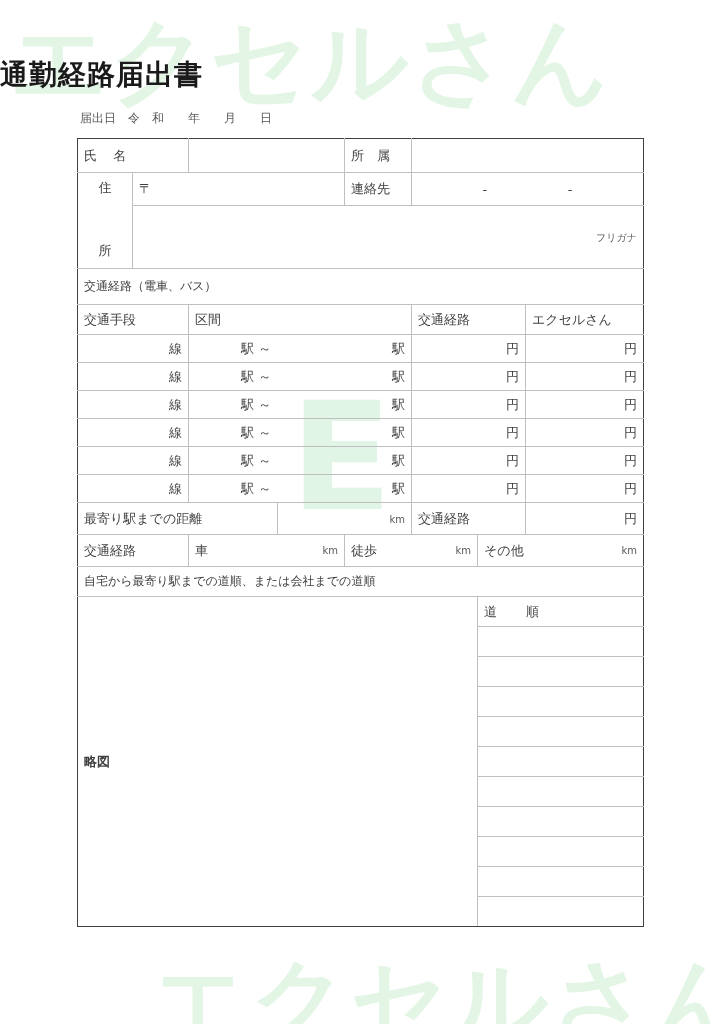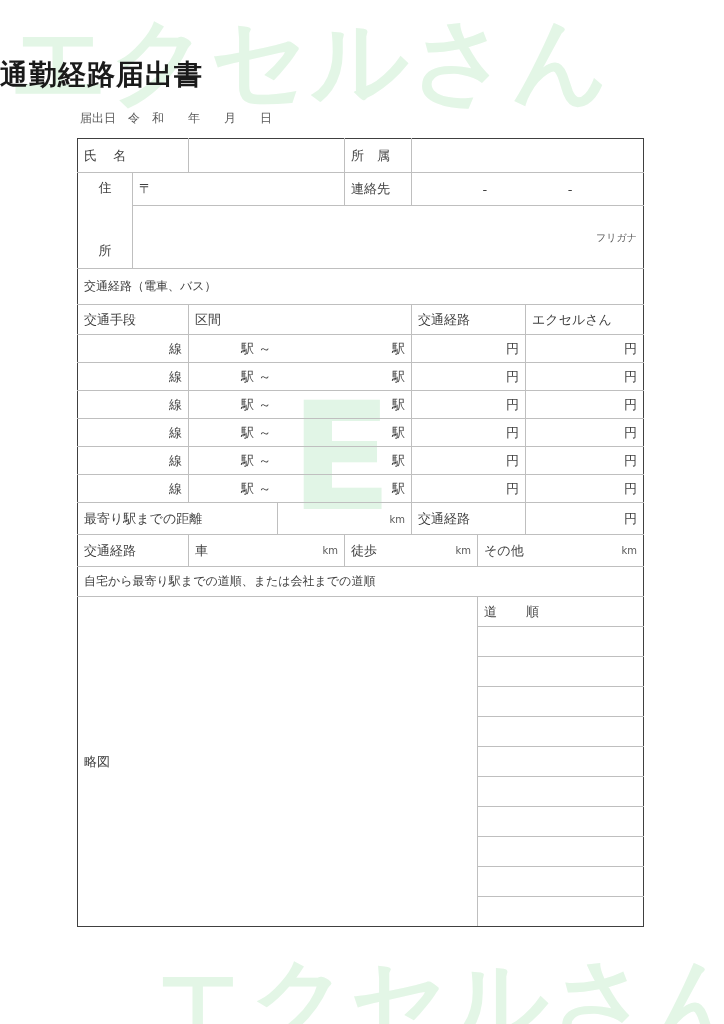--- a/index.html
+++ b/index.html
@@ -94,21 +94,21 @@
   .h32 { height: 32px; }
   .h28 { height: 28px; }
   .h30 { height: 30px; }
   .ku-inner { display: flex; justify-content: space-between; align-items: center; width: 100%; }
   .ku-left  { padding-left: 46px; }
 
   .tel-inner { display:flex; justify-content: space-around; align-items:center; width: 78%; margin: 0 auto; }
 
   .means-inner { display:flex; justify-content: space-between; align-items:center; width:100%; }
 
-  .sketch-cell { height: 330px; vertical-align: top; padding-top: 4px; }
+  .sketch-cell { height: 330px; vertical-align: top; padding-top: 4px; font-weight: bold; }
   .route-hdr { letter-spacing: 8px; }
 </style>
 </head>
 <body>
 
 <div id="page">
 
   <div class="wm" id="wm-top">エクセルさん</div>
   <div class="wm" id="wm-mid">E</div>
   <div class="wm" id="wm-bottom">エクセルさん</div>

